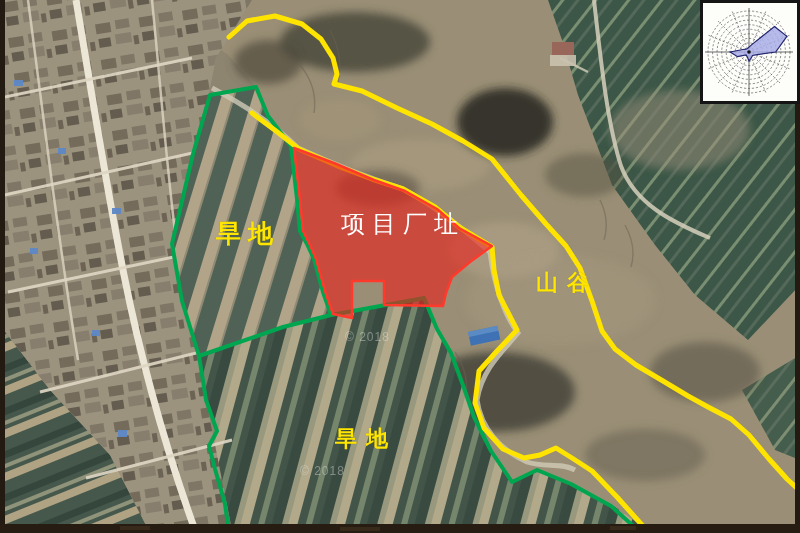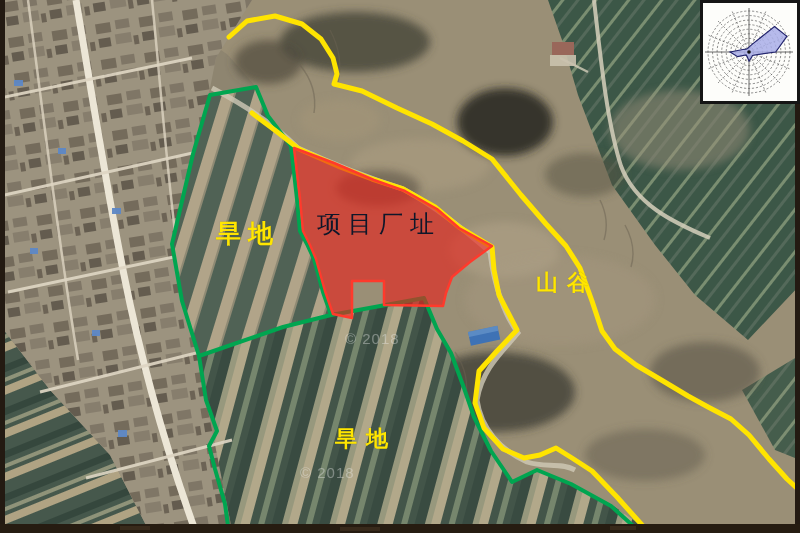--- a/index.html
+++ b/index.html
@@ -2,26 +2,26 @@
 <html><head>
 <meta charset="utf-8">
 <style>
   html,body{margin:0;padding:0;background:#111;}
   .stage{position:relative;width:800px;height:533px;overflow:hidden;background:#8e8570;
          font-family:"Liberation Sans","DejaVu Sans",sans-serif;}
   .stage svg.terrain{position:absolute;left:0;top:0;}
   .lbl{position:absolute;font-family:Liberation Serif, serif;white-space:nowrap;
        text-shadow:0 0 1px rgba(0,0,0,.28);}
   .lbl-yellow{color:#ffe600;font-weight:bold;}
-  .lbl-dark{color:#0f172a;font-weight:normal;text-shadow:none;}
+  .lbl-dark{color:#ffffff;font-weight:normal;text-shadow:none;margin-left:24px;}
   #lbl-dry-n{left:216px;top:217px;font-size:25px;letter-spacing:7px;}
   #lbl-site {left:317px;top:208px;font-size:24px;letter-spacing:7px;}
   #lbl-valley{left:536px;top:268px;font-size:22px;letter-spacing:9px;}
   #lbl-dry-s{left:335px;top:424px;font-size:22px;letter-spacing:9px;}
-  .watermark{position:absolute;font-size:15px;color:rgba(240,240,240,.38);letter-spacing:1px;}
+  .watermark{position:absolute;font-size:12px;color:rgba(240,240,240,.38);letter-spacing:1px;}
   #wm1{left:345px;top:330px;} #wm2{left:300px;top:464px;}
   .windrose{position:absolute;top:0;right:0;width:100px;height:104px;background:#fdfdfa;
             border:3px solid #151515;box-sizing:border-box;}
   .windrose svg{display:block;margin:1px auto 0;}
 </style>
 </head>
 <body>
 
 <div class="stage">
 

